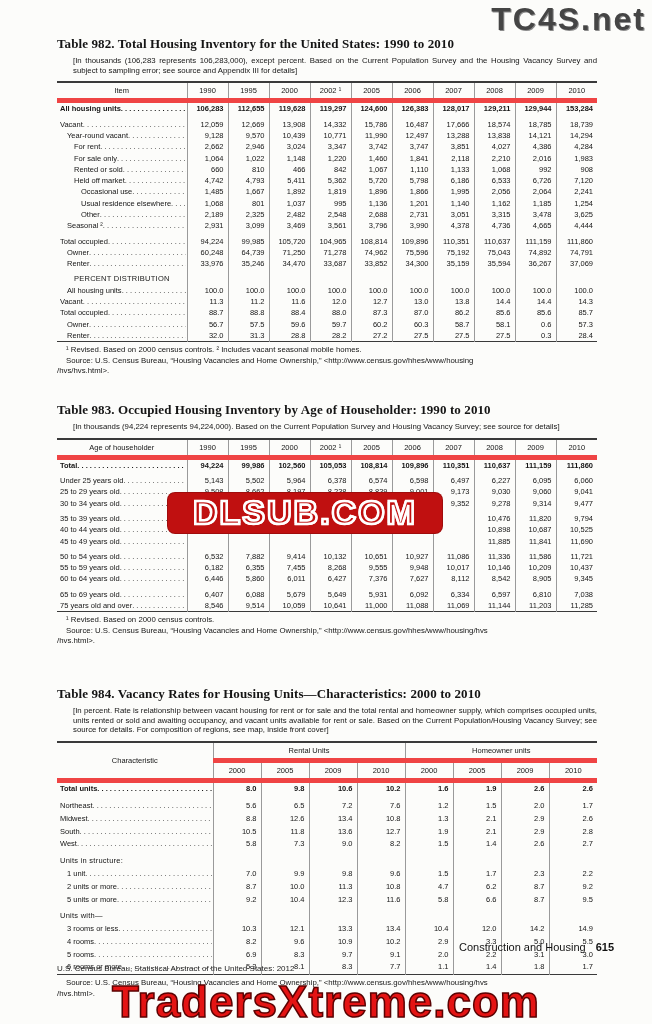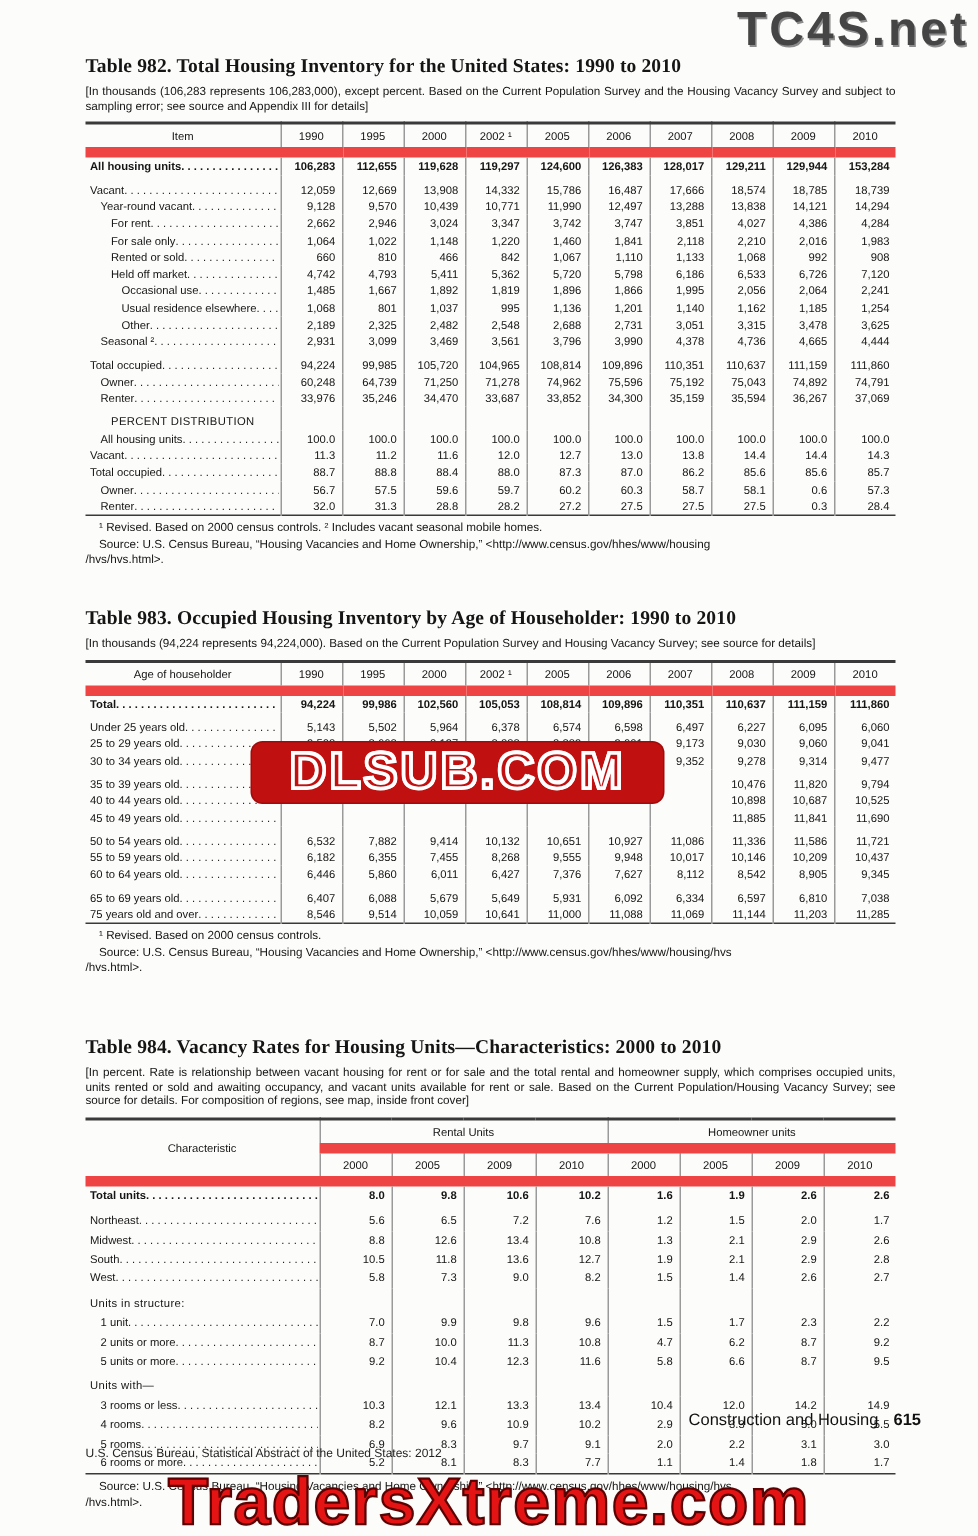--- a/index.html
+++ b/index.html
@@ -2,27 +2,27 @@
 <html><head>
 <meta charset="utf-8">
 <style>
   html,body{margin:0;padding:0}
   body{width:652px;height:1024px;position:relative;overflow:hidden;background:#efeeea;
        font-family:"Liberation Sans",sans-serif;color:#151515;-webkit-font-smoothing:antialiased}
   .page{position:absolute;inset:0;background:#fcfcfa}
   .content{position:absolute;left:57px;top:36px;width:540px}
 
   .tbl-title{font-family:"Liberation Serif",serif;font-size:13px;font-weight:bold;margin:0 0 4px 0;letter-spacing:.1px}
-  .tbl-note{font-size:7.8px;line-height:1.24;margin:0 0 6px 0;text-align:justify}
+  .tbl-note{font-size:7.8px;line-height:1.24;margin:0 0 6px 16px;text-align:justify}
 
   .tbl-wrap{position:relative}
   .data-table{width:100%;border-collapse:collapse;table-layout:fixed;
               border-top:2px solid #3a3a3a;border-bottom:1px solid #3a3a3a}
   .data-table th{font-size:7.5px;font-weight:normal;text-align:center;vertical-align:middle;
-                 padding:3px 0;border-bottom:7px solid #ef4444}
+                 padding:3px 0;border-bottom:5px solid #ef4444}
   .data-table th.yr,.data-table th.grp{border-left:1px solid #9a9a9a}
   .data-table td{font-size:7.5px;line-height:9.3px;vertical-align:bottom;overflow:hidden}
   .t984 td{line-height:10.8px}
   .data-table td.val{text-align:right;padding-right:4px;border-left:1px solid #9a9a9a}
   .row.gap td{padding-top:5px}
   .row.bold td{font-weight:bold}
   .stub-inner{display:flex}
   .lbl{white-space:nowrap}
   .dots{flex:1;white-space:nowrap;overflow:hidden}
   .dots::after{content:" . . . . . . . . . . . . . . . . . . . . . . . . . . . . . . . . . . . . . . . . ."}

